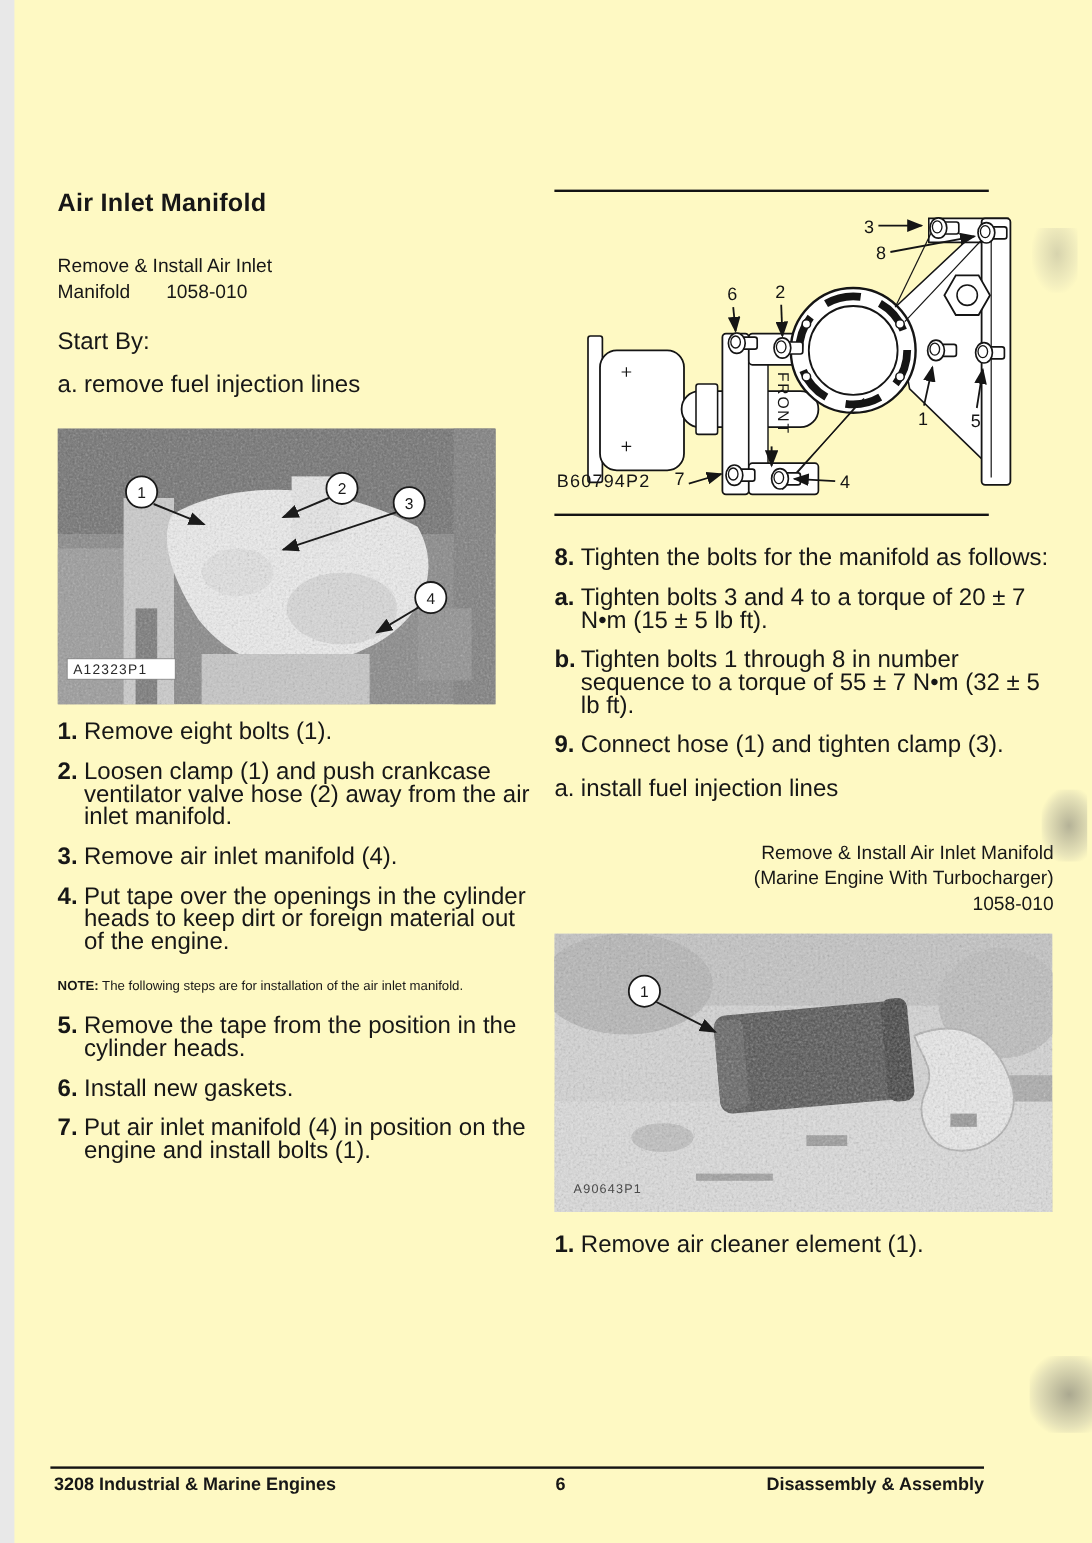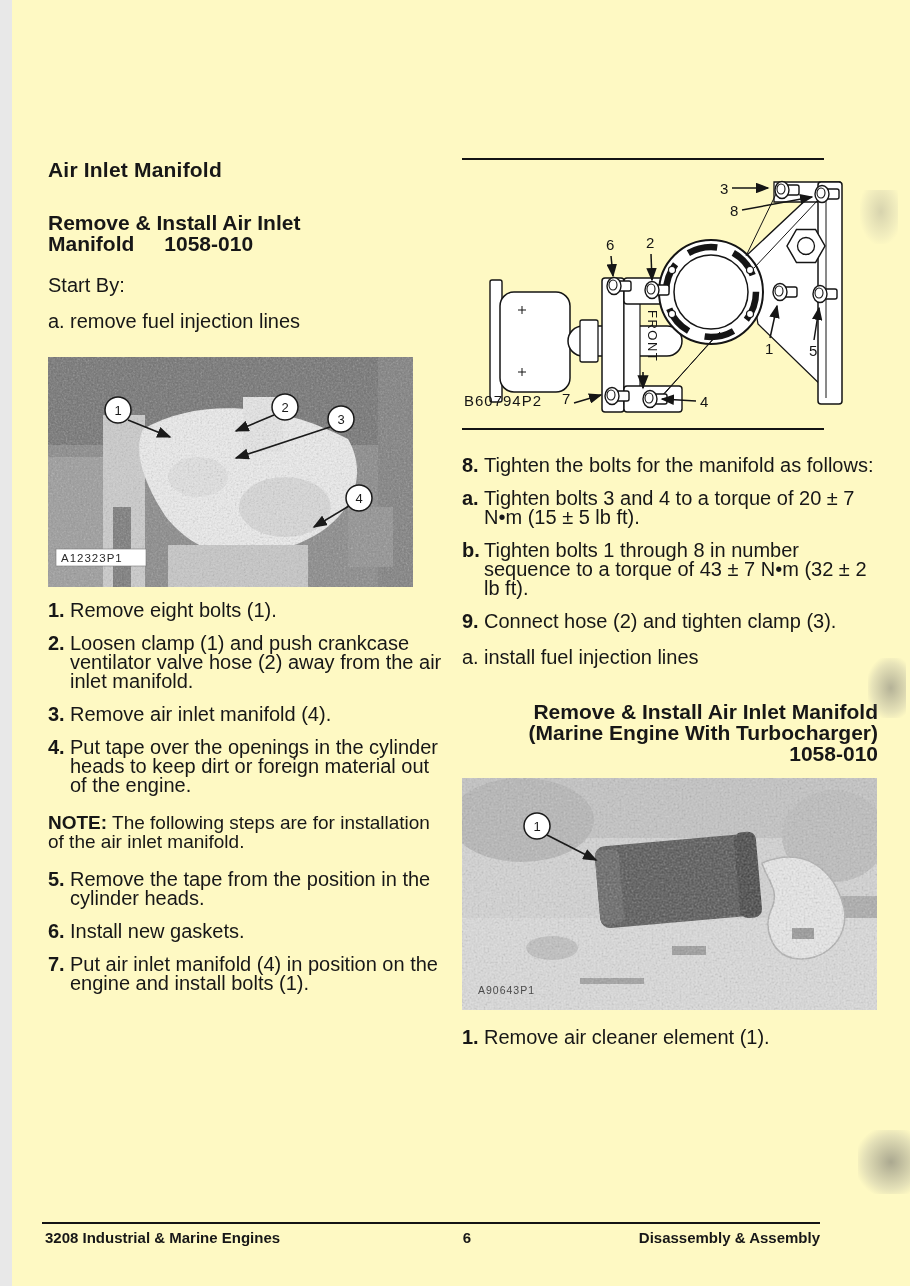--- a/index.html
+++ b/index.html
@@ -5,34 +5,34 @@
   html,body{margin:0;padding:0;background:#e8e8e8;}
   .page{
     position:relative; width:910px; height:1286px; background:#fef9c3;
     font-family:"Liberation Sans", sans-serif; color:#171717; overflow:hidden;margin-left:12px;
   }
   
   .col-left{position:absolute; left:36px; top:150px; width:394px;}
   .col-right{position:absolute; left:450px; top:150px; width:416px;}
 
   h1.doc-title{font-size:21px; font-weight:bold; margin:8px 0 0 0; letter-spacing:.2px;}
-  .h2{font-size:21px; font-weight:bold; line-height:21px; margin:0;}
+  .h2{font-size:16px; font-weight:normal; line-height:21px; margin:0;}
   .h2-block{margin-top:30px;}
   .h2-code-gap{margin-left:30px;}
   .h2-marine{margin-top:34px;text-align:right;}
 
   .body-text{font-size:20px; line-height:19px;}
   .plain{margin-top:22px;}
   .lettered{display:flex; margin-top:17px;}
   .lettered .ltr{width:22px; flex:0 0 22px;}
   .step{display:flex; margin-top:14px;}
   .step .num{width:22px; flex:0 0 22px; font-weight:bold;}
   .step .txt{flex:1;}
   .steps-block{margin-top:10px;}
-  .note{margin-top:18px; font-size:19px; line-height:19px;}
+  .note{margin-top:18px; font-size:11px; line-height:19px;}
   .note b{font-weight:bold;}
 
   .figure{margin-top:26px; line-height:0;}
   .figure svg{display:block;}
 
   .rule{height:2px; background:#141414; width:362px;}
   .rule-top{margin-top:8px;}
   .rule-bottom{margin-top:0px;}
 
   
@@ -271,25 +271,25 @@
       <div class="body-text step">
         <span class="num">8.</span>
         <span class="txt">Tighten the bolts for the manifold as follows:</span>
       </div>
       <div class="body-text step">
         <span class="num" style="font-weight:bold">a.</span>
         <span class="txt">Tighten bolts 3 and 4 to a torque of 20 ± 7 N•m (15 ± 5 lb ft).</span>
       </div>
       <div class="body-text step">
         <span class="num" style="font-weight:bold">b.</span>
-        <span class="txt">Tighten bolts 1 through 8 in number sequence to a torque of 43 ± 7 N•m (32 ± 2 lb ft).</span>
+        <span class="txt">Tighten bolts 1 through 8 in number sequence to a torque of 55 ± 7 N•m (32 ± 5 lb ft).</span>
       </div>
       <div class="body-text step">
         <span class="num">9.</span>
-        <span class="txt">Connect hose (2) and tighten clamp (3).</span>
+        <span class="txt">Connect hose (1) and tighten clamp (3).</span>
       </div>
     </div>
 
 
     <div class="body-text lettered">
       <span class="ltr">a.</span>
       <span class="txt">install fuel injection lines</span>
     </div>
 
     <div class="h2-marine">

